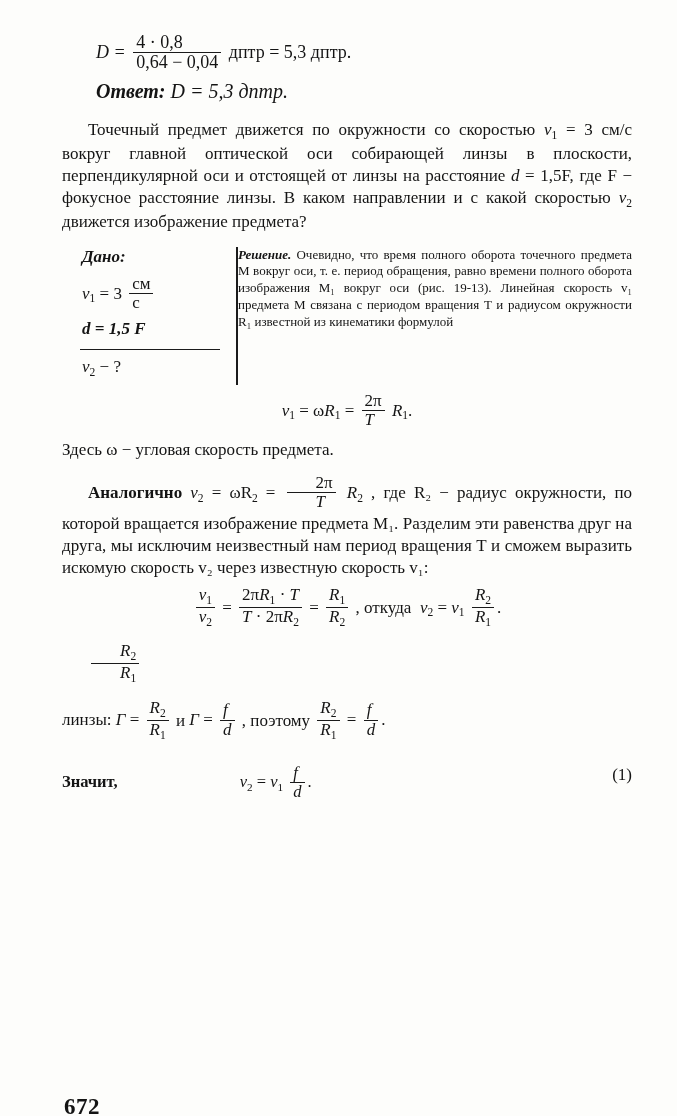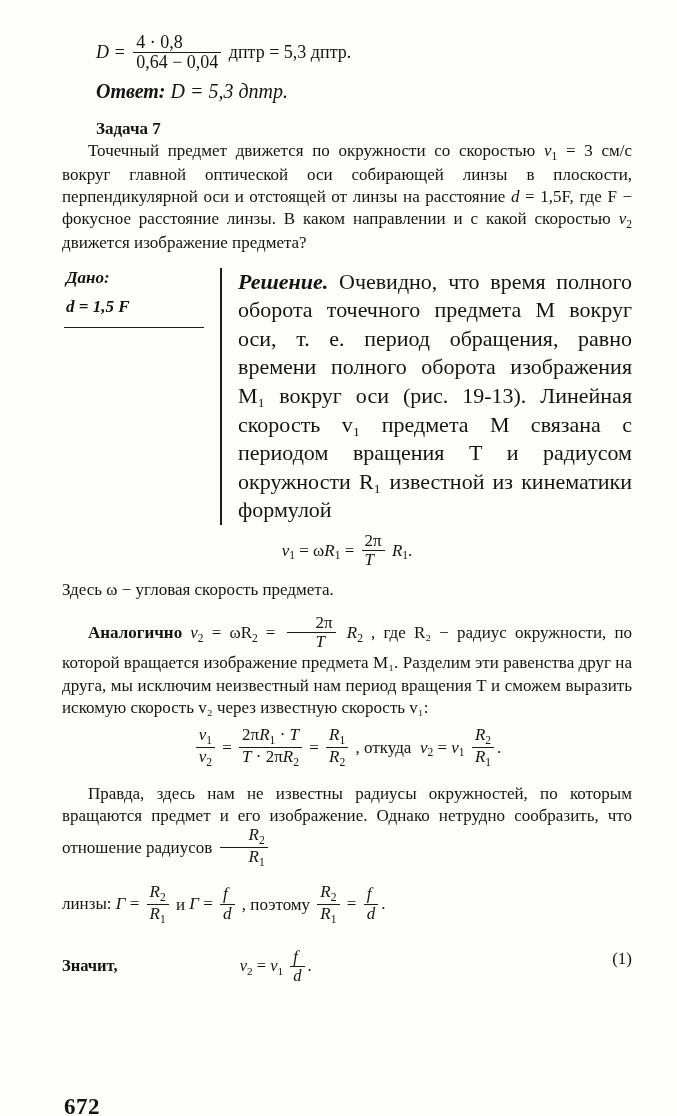--- a/index.html
+++ b/index.html
@@ -70,38 +70,37 @@
   }
   .task-title {
     font-weight: bold;
     font-size: 17px;
     margin: 2px 0 1px 34px;
   }
 
   
   .given-wrap {
     display: flex;
-    margin: 14px 0 6px 0;
+    margin: 14px 0 6px 16px;
   }
   .given {
     width: 150px;
     flex: 0 0 150px;
     padding-right: 8px;
     border-right: 2.4px solid #1b1b1b;
     font-size: 17px;
   }
   .given .title { font-style: italic; font-weight: bold; margin: 0 0 9px 4px; }
   .given .row { margin: 0 0 6px 4px; }
   .given .rule {
     border-top: 1.6px solid #1b1b1b;
     margin: 10px 8px 7px 2px;
   }
   .solution {
-    padding-left: 16px;
-    font-size: 22px;
+    font-size: 13px;
     line-height: 1.30;
     text-align: justify;
   }
   .solution .lead { font-style: italic; font-weight: bold; }
 
   .page-number {
     position: absolute;
     left: 64px;
     top: 1094px;
     font-size: 23px;
@@ -132,37 +131,48 @@
       </span>
       <span>дптр</span>
       <span>= 5,3 дптр.</span>
     </div>
 
     <div class="answer-line">
       <span class="ital bold">Ответ:</span>
       <span class="mi">D = 5,3 дптр.</span>
     </div>
 
-    <div class="task-title">Задача 7</div>
 
     <div class="para">
       <span>Точечный предмет движется по окружности со скоростью</span>
       <span class="nowrap"><span class="mi">v</span><span class="sub">1</span></span>
       <span>= 3 см/с вокруг главной оптической оси собирающей линзы в плоскости, перпендикулярной оси и отстоящей от линзы на расстояние</span>
       <span class="mi">d</span>
       <span>= 1,5F, где F − фокусное расстояние линзы. В каком направлении и с какой скоростью</span>
       <span class="nowrap"><span class="mi">v</span><span class="sub">2</span></span>
       <span>движется изображение предмета?</span>
     </div>
 
     <div class="given-wrap">
       <div class="given">
         <div class="title">Дано:</div>
+        <div class="row">
+          <span class="mi">v</span><span class="sub">1</span>
+          <span>= 3</span>
+          <span class="frac">
+            <span class="num">см</span>
+            <span class="den">с</span>
+          </span>
+        </div>
         <div class="row ital bold">d = 1,5 F</div>
         <div class="rule"></div>
+        <div class="row">
+          <span class="mi">v</span><span class="sub">2</span>
+          <span>− ?</span>
+        </div>
       </div>
 
       <div class="solution">
         <span class="lead">Решение.</span>
         <span>Очевидно, что время полного оборота точечного предмета M вокруг оси, т. е. период обращения, равно времени полного оборота изображения M₁ вокруг оси (рис. 19-13). Линейная скорость v₁ предмета M связана с периодом вращения T и радиусом окружности R₁ известной из кинематики формулой</span>
       </div>
     </div>
 
     <div class="mathline">
       <span class="mi">v</span><span class="sub">1</span> = ω<span class="mi">R</span><span class="sub">1</span> =
@@ -206,21 +216,20 @@
       </span>
       <span>, откуда</span>
       &nbsp;<span class="mi">v</span><span class="sub">2</span> = <span class="mi">v</span><span class="sub">1</span>
       <span class="frac">
         <span class="num"><span class="mi">R</span><span class="sub">2</span></span>
         <span class="den"><span class="mi">R</span><span class="sub">1</span></span>
       </span>.
     </div>
 
     <div class="para spaced">
-      <span>Правда, здесь нам не известны радиусы окружностей, по которым вращаются предмет и его изображение. Однако нетрудно сообразить, что отношение радиусов</span>
       <span class="frac">
         <span class="num"><span class="mi">R</span><span class="sub">2</span></span>
         <span class="den"><span class="mi">R</span><span class="sub">1</span></span>
       </span>
     </div>
 
 
     <div class="para noind spaced">
       <span class="nowrap">линзы: <span class="mi">Γ</span> =
         <span class="frac">

